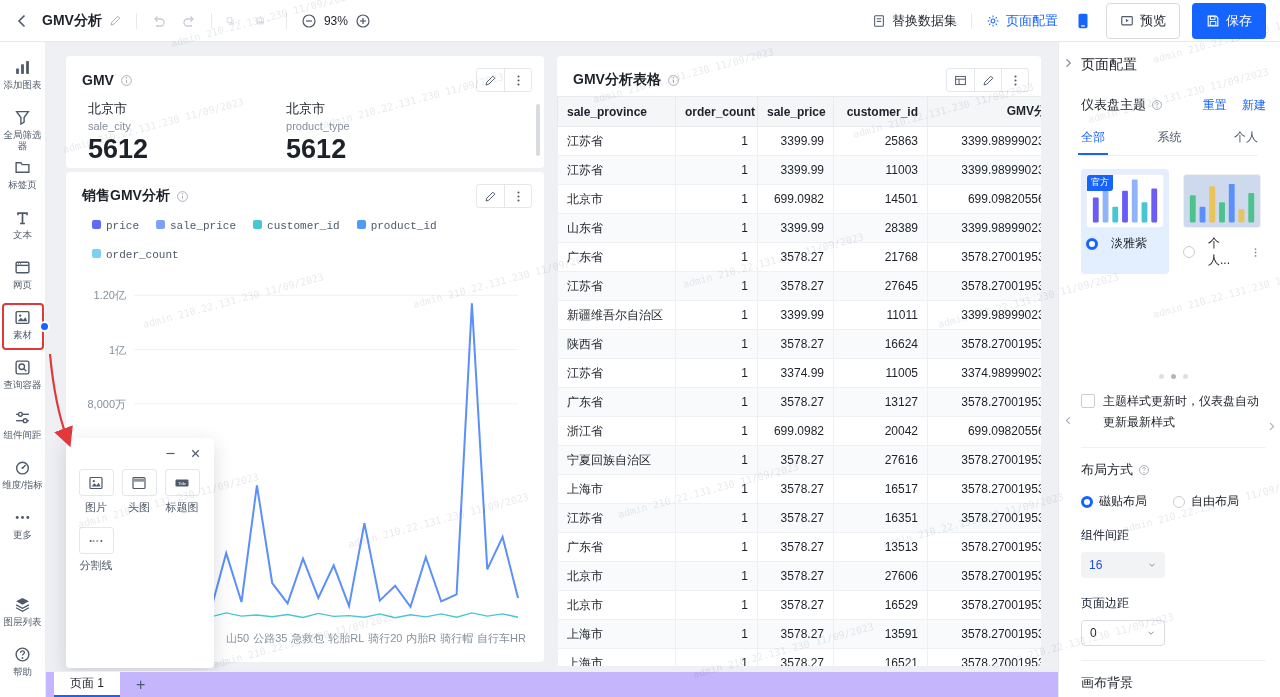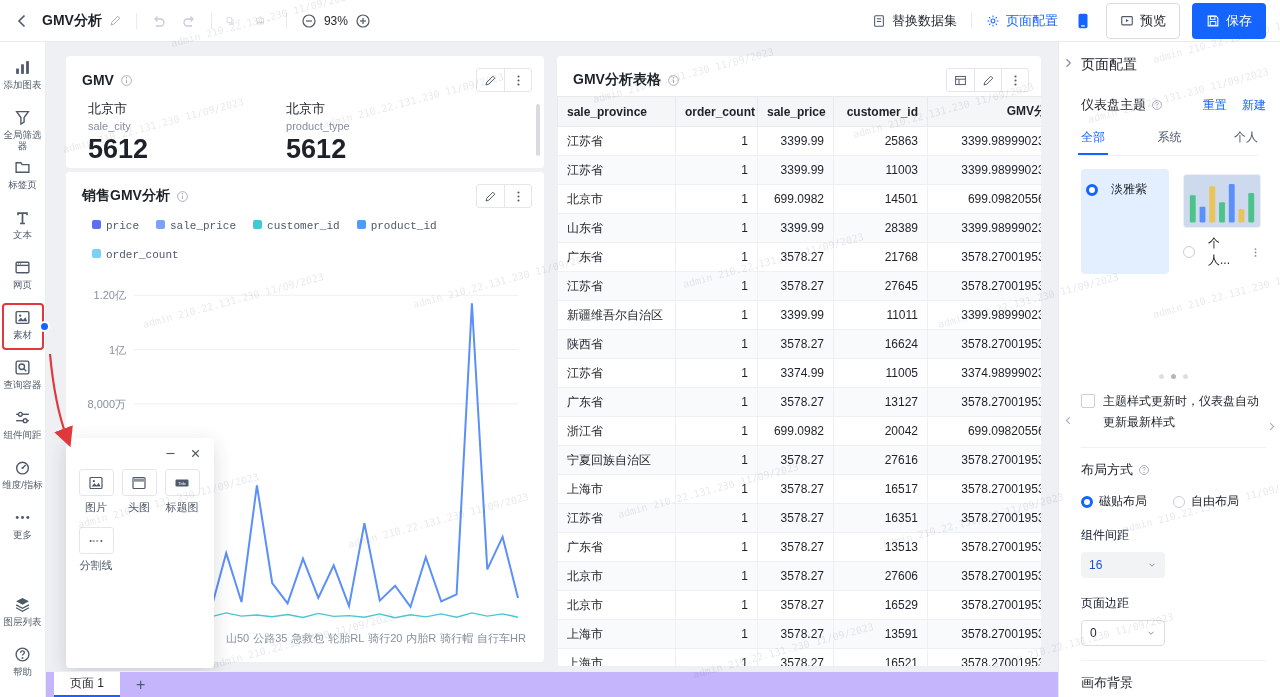--- a/index.html
+++ b/index.html
@@ -816,20 +816,30 @@
           <span class="theme-tab">个人</span>
         </div>
       <div style="position:relative">
         <span class="carousel left ic">
             <svg viewBox="0 0 16 16">
               <path d="M10 3L5 8l5 5" fill="none" stroke="currentColor" stroke-width="1.6"></path>
             </svg>
           </span>
         <div class="theme-cards">
             <div class="theme-card selected">
+              <div class="thumb"><svg viewBox="0 0 78 46" width="100%" height="100%" preserveAspectRatio="none">
+                  <rect width="78" height="46" fill="#ffffff"></rect>
+                  <rect x="6" y="20" width="6" height="22" rx="1" fill="#6c5cf7"></rect>
+                  <rect x="16" y="8" width="6" height="34" rx="1" fill="#8fb4f9"></rect>
+                  <rect x="26" y="28" width="6" height="14" rx="1" fill="#49c6d4"></rect>
+                  <rect x="36" y="14" width="6" height="28" rx="1" fill="#6c5cf7"></rect>
+                  <rect x="46" y="4" width="6" height="38" rx="1" fill="#8fb4f9"></rect>
+                  <rect x="56" y="24" width="6" height="18" rx="1" fill="#49c6d4"></rect>
+                  <rect x="66" y="12" width="6" height="30" rx="1" fill="#6c5cf7"></rect>
+                </svg><span class="tag">官方</span></div>
               <div class="theme-label">
                 <span class="radio on"></span>
                 <span>淡雅紫</span>
               </div>
             </div>
             <div class="theme-card">
               <div class="thumb"><svg viewBox="0 0 78 46" width="100%" height="100%" preserveAspectRatio="none">
                   <rect width="78" height="46" fill="#cdd9ec"></rect>
                   <rect x="6" y="18" width="6" height="24" rx="1" fill="#4cc38a"></rect>
                   <rect x="16" y="28" width="6" height="14" rx="1" fill="#5b8ff9"></rect>

